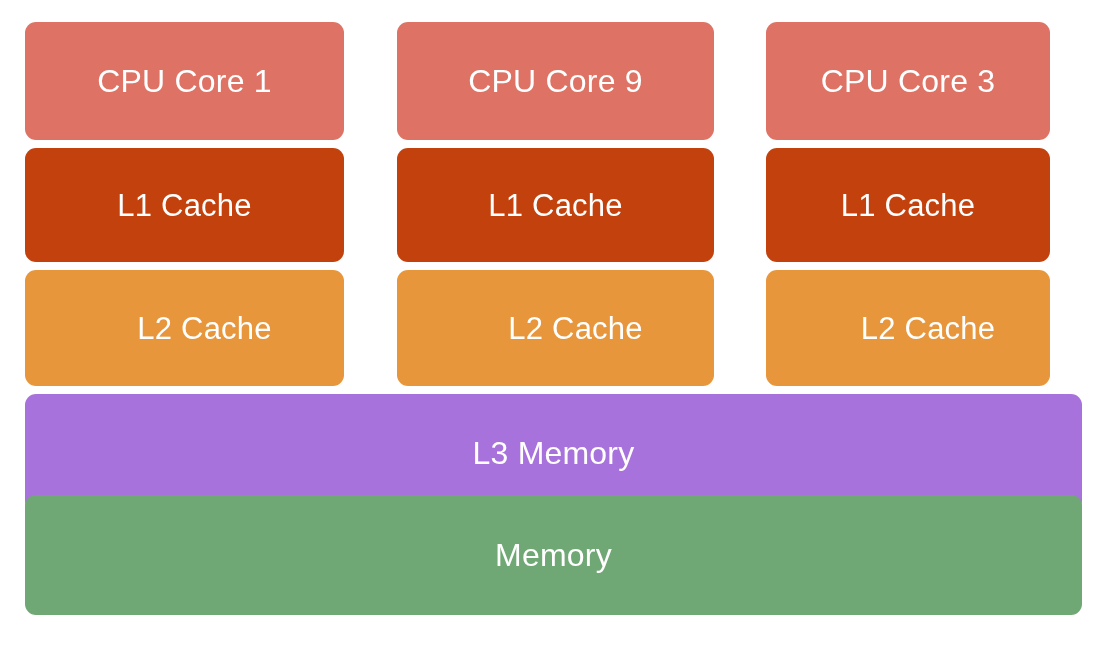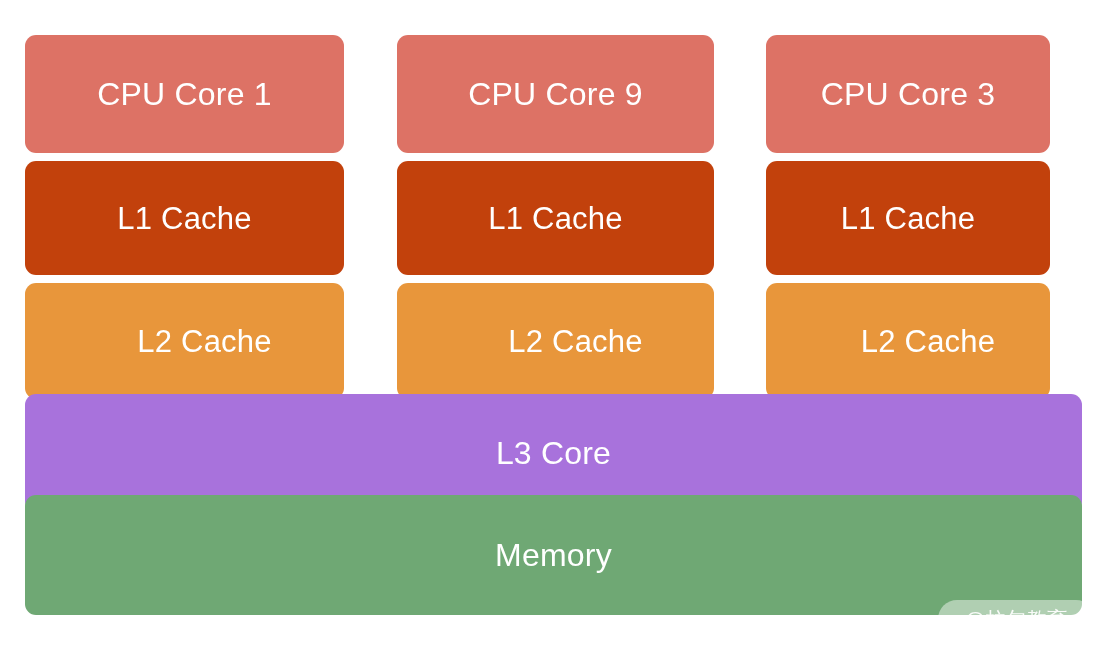--- a/index.html
+++ b/index.html
@@ -33,21 +33,21 @@
     user-select: none;
   }
   .block-label {
     display: block;
     line-height: 1;
     text-align: center;
     color: #ffffff;
   }
 
   
-  .col-block { font-size: 31px; margin-top: 13px; }
+  .col-block { font-size: 31px; }
   .col-block.core  { font-size: 32px; }
   
   .wide-block { font-size: 32px; }
 
   
   .c1 { left: 25px;  width: 319px; }
   .c2 { left: 397px; width: 317px; }
   .c3 { left: 766px; width: 284px; }
 
   
@@ -113,23 +113,20 @@
     <span class="block-label">CPU Core 3</span>
   </div>
   <div class="block col-block bg-l1 c3 r-l1">
     <span class="block-label">L1 Cache</span>
   </div>
   <div class="block col-block bg-l2 c3 r-l2">
     <span class="block-label">L2 Cache</span>
   </div>
 
   <div class="block wide-block bg-l3 r-l3">
-    <span class="block-label">L3 Core</span>
+    <span class="block-label">L3 Memory</span>
   </div>
   <div class="block wide-block bg-memory r-mem">
     <span class="block-label">Memory</span>
   </div>
 
-  <div class="watermark">
-    <span>@拉勾教育</span>
-  </div>
 
 </div>
 
 </body></html>

